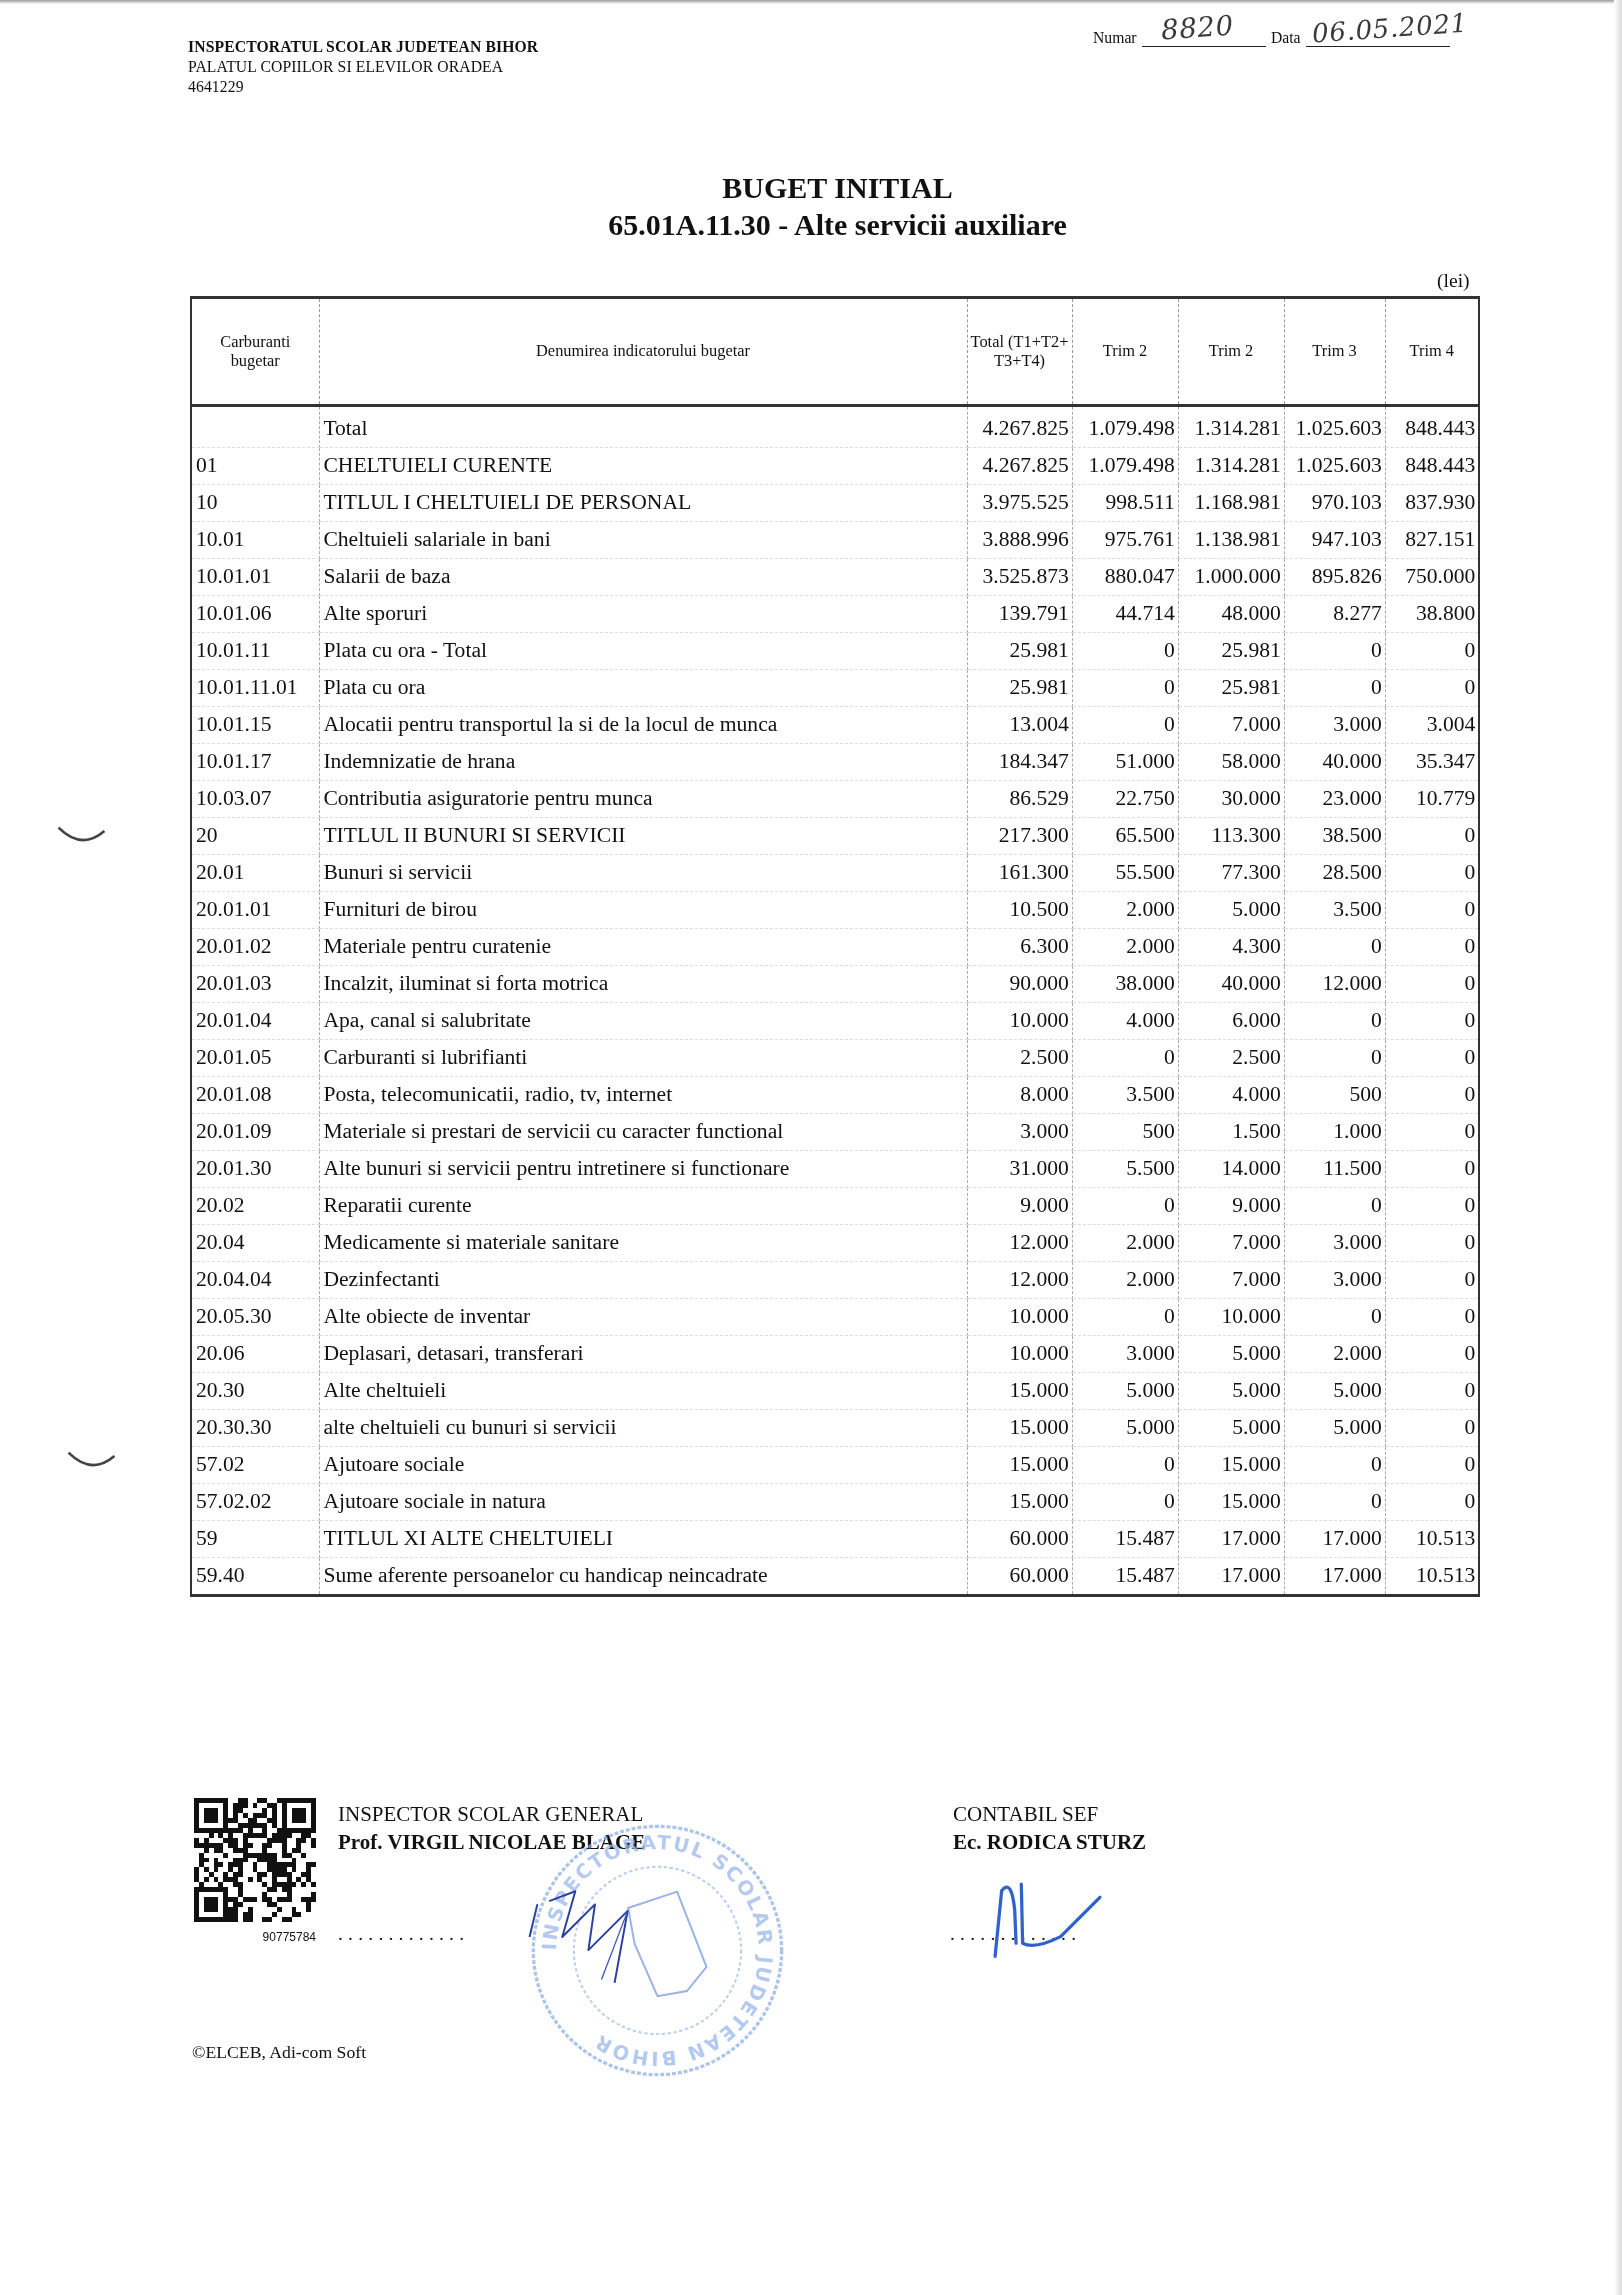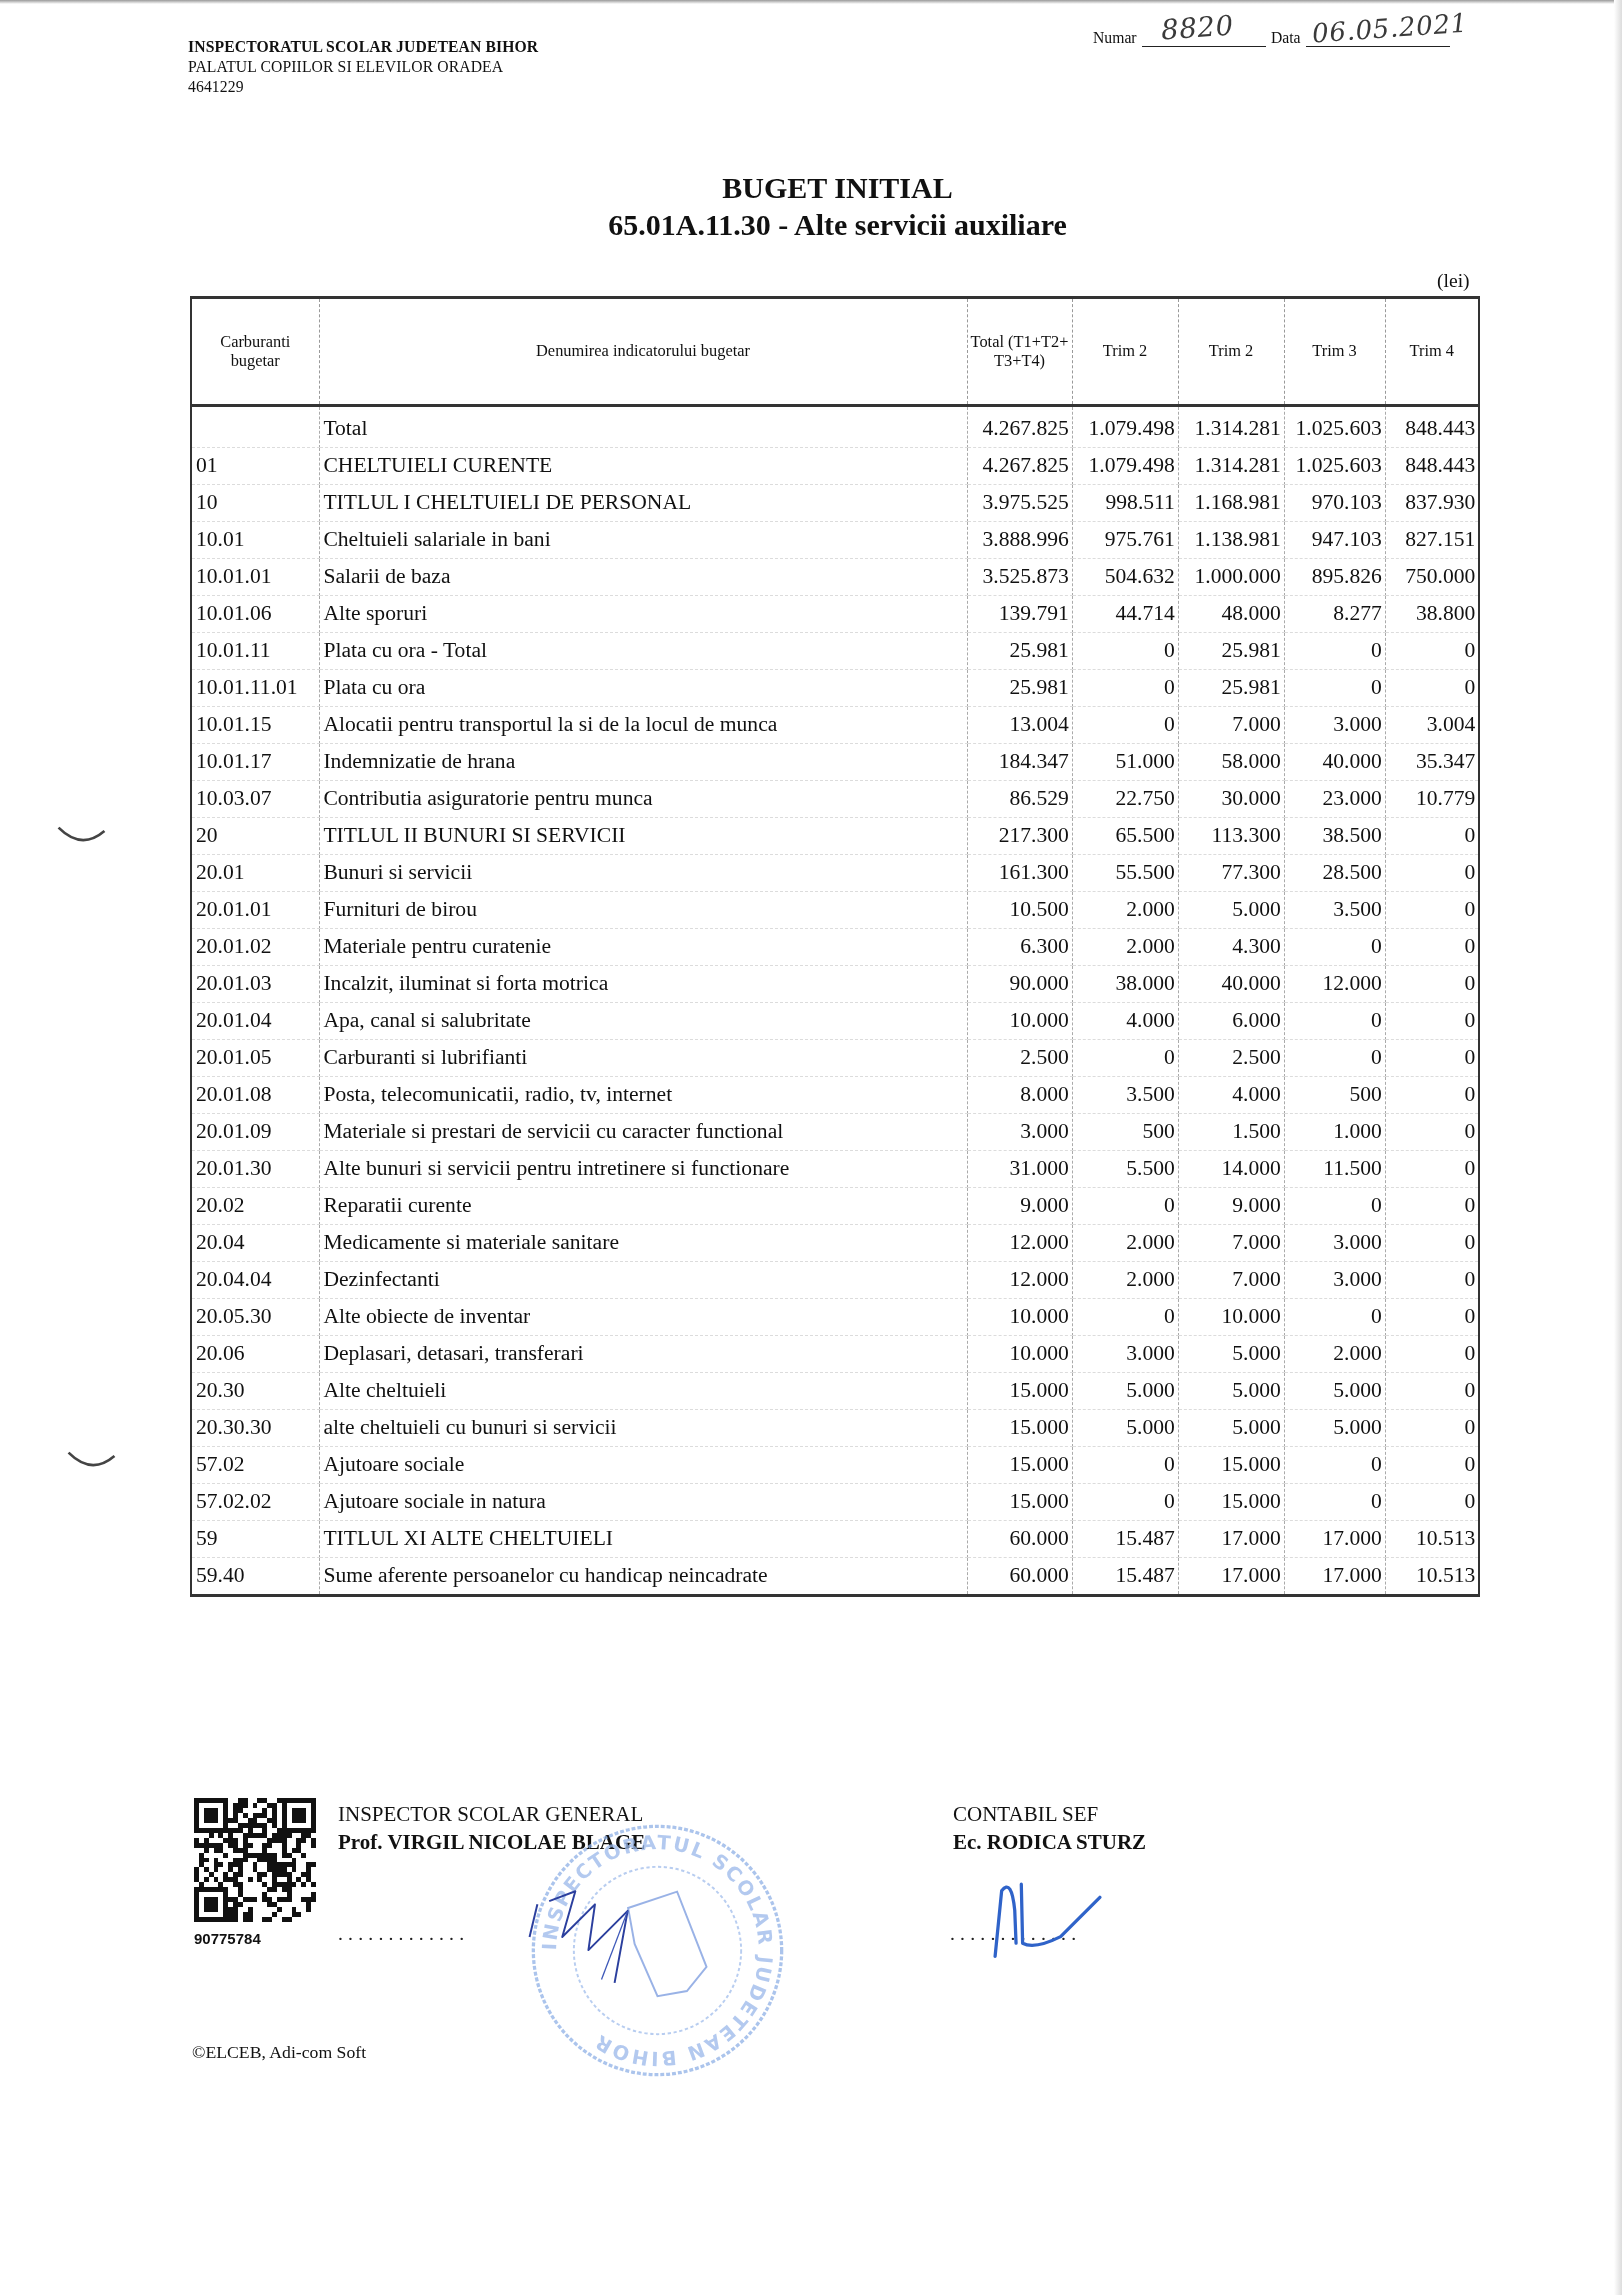--- a/index.html
+++ b/index.html
@@ -134,24 +134,23 @@
       width: 122px;
       height: 124px;
       display: grid;
       grid-template-columns: repeat(25, 1fr);
       grid-template-rows: repeat(25, 1fr);
       background: #fff;
     }
     .qr-code span { background: #111; }
     .qr-id {
       font-family: "Liberation Sans", sans-serif;
-      font-size: 15px;
+      font-size: 12px;
       margin-top: 7.9px;
-      text-align: left;
-      font-weight: bold;
+      text-align: right;
     }
     .sig-left {
       position: absolute;
       left: 338px; top: 1801px;
       font-size: 21px;
       line-height: 27.5px;
     }
     .sig-right {
       position: absolute;
       left: 953px; top: 1801px;
@@ -275,21 +274,21 @@
         <td class="num">3.888.996</td>
         <td class="num">975.761</td>
         <td class="num">1.138.981</td>
         <td class="num">947.103</td>
         <td class="num">827.151</td>
       </tr>
       <tr>
         <td class="code">10.01.01</td>
         <td class="name">Salarii de baza</td>
         <td class="num">3.525.873</td>
-        <td class="num">504.632</td>
+        <td class="num">880.047</td>
         <td class="num">1.000.000</td>
         <td class="num">895.826</td>
         <td class="num">750.000</td>
       </tr>
       <tr>
         <td class="code">10.01.06</td>
         <td class="name">Alte sporuri</td>
         <td class="num">139.791</td>
         <td class="num">44.714</td>
         <td class="num">48.000</td>

